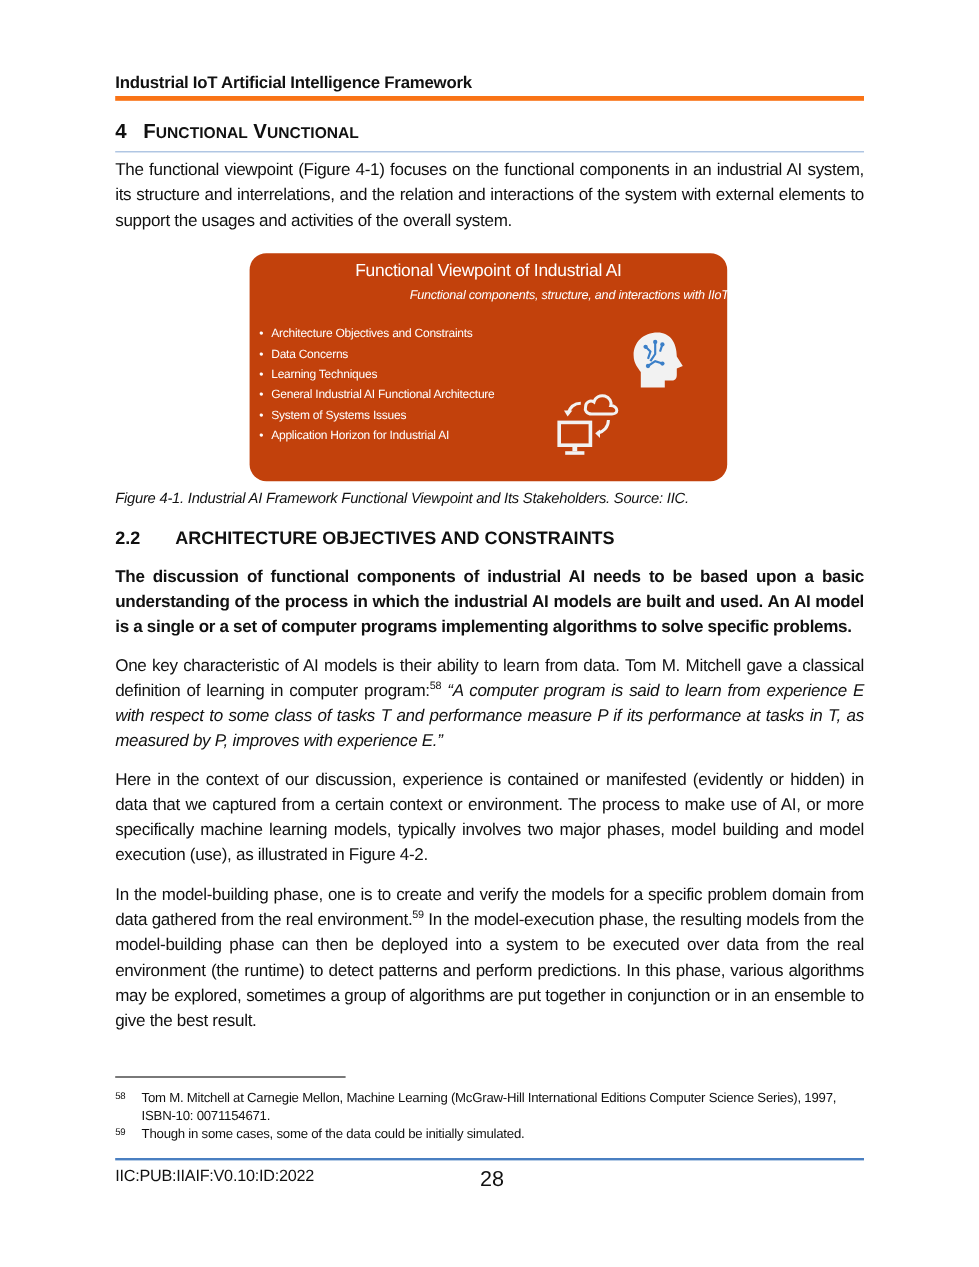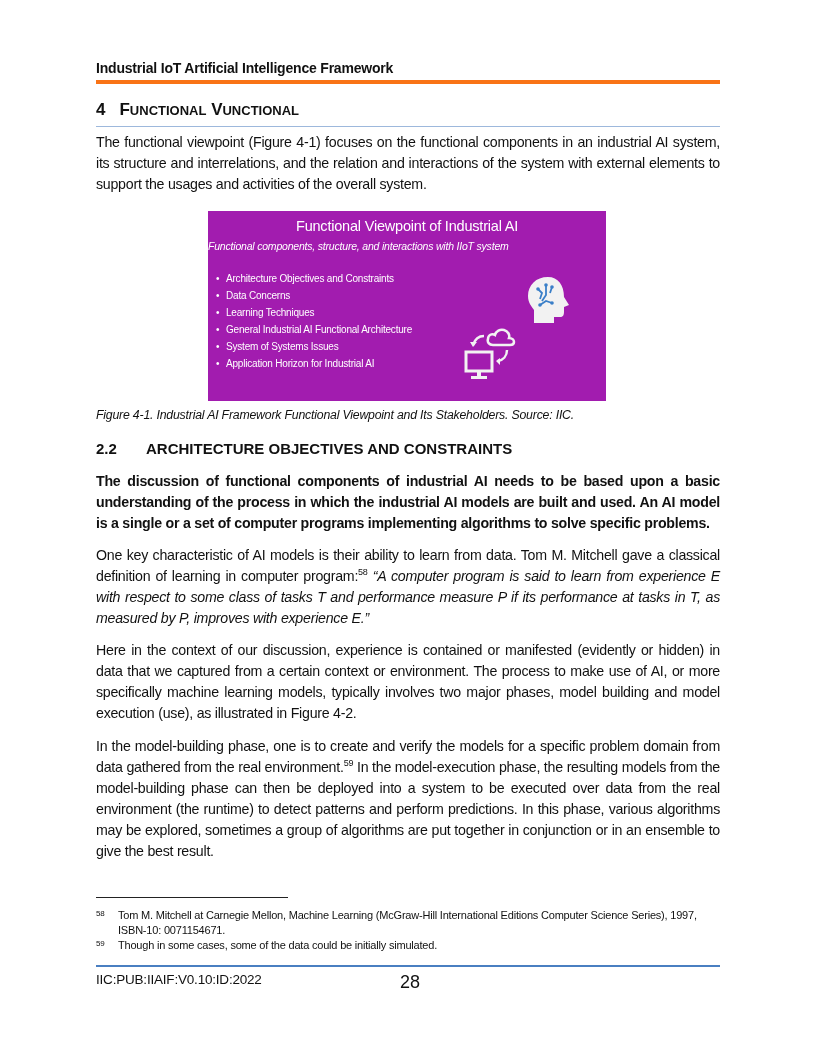--- a/index.html
+++ b/index.html
@@ -5,23 +5,23 @@
     html, body { margin: 0; padding: 0; background: #ffffff; }
     body { width: 816px; height: 1056px; position: relative; font-family: "Liberation Sans", sans-serif; color: #111; overflow: hidden; }
     .page { position: absolute; left: 96px; top: 0; width: 624px; }
     .running-header { position: absolute; top: 60px; left: 0; width: 624px; font-weight: bold; font-size: 14px; letter-spacing: -0.2px; padding-bottom: 4px; border-bottom: 4px solid #f97316; }
     .h1 { position: absolute; top: 100px; left: 0; width: 624px; font-weight: bold; font-size: 17px; padding-bottom: 6px; border-bottom: 1px solid #9db8dc; }
     .h1 .num { margin-right: 14px; }
     .sc-big { font-size: 17px; }
     .sc-small { font-size: 13px; }
     .para { position: absolute; left: 0; width: 624px; font-size: 14.2px; line-height: 21px; text-align: justify; letter-spacing: -0.25px; }
     .para sup { font-size: 9px; line-height: 0; }
-    .figure { position: absolute; top: 211px; left: 112px; width: 398px; height: 190px; background: #a21caf; color: #fff; }
+    .figure { position: absolute; top: 211px; left: 112px; width: 398px; height: 190px; background: #c2410c; color: #fff; border-radius: 14px; }
     .fig-title { position: absolute; top: 7px; left: 0; width: 100%; text-align: center; font-size: 14.5px; letter-spacing: -0.2px; }
-    .fig-sub { position: absolute; top: 29px; left: 0; width: 100%; text-align: left; font-size: 10.5px; font-style: italic; letter-spacing: -0.2px; }
+    .fig-sub { position: absolute; top: 29px; left: 0; width: 100%; text-align: right; font-size: 10.5px; font-style: italic; letter-spacing: -0.2px; padding-left: 36px; }
     .fig-list { position: absolute; top: 59px; left: 8px; margin: 0; padding: 0; list-style: none; font-size: 10px; letter-spacing: -0.2px; }
     .fig-list li { height: 17px; line-height: 17px; }
     .fig-list li .bullet { display: inline-block; width: 10px; }
     .fig-icon { position: absolute; }
     .caption { position: absolute; top: 408px; left: 0; width: 624px; text-align: left; font-style: italic; font-size: 12.3px; letter-spacing: -0.2px; }
     .h2 { position: absolute; top: 440px; left: 0; width: 624px; font-weight: bold; font-size: 15px; }
     .h2 .num { display: inline-block; width: 50px; }
     .h2 .sc-big { font-size: 15px; }
     .h2 .sc-small { font-size: 15px; }
     .fn-rule { position: absolute; top: 897px; left: 0; width: 192px; border-top: 1px solid #222; }

